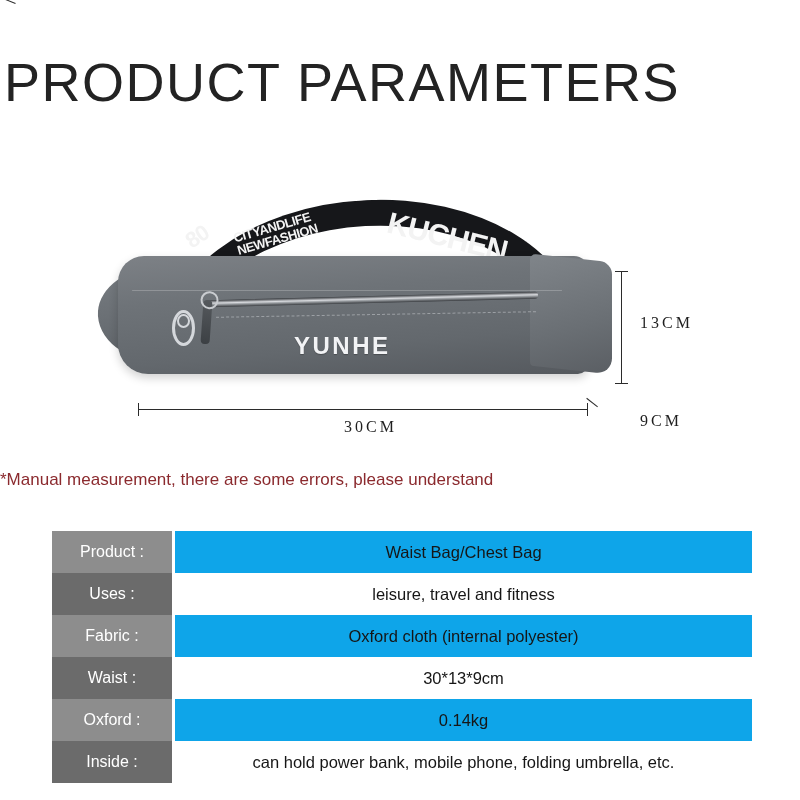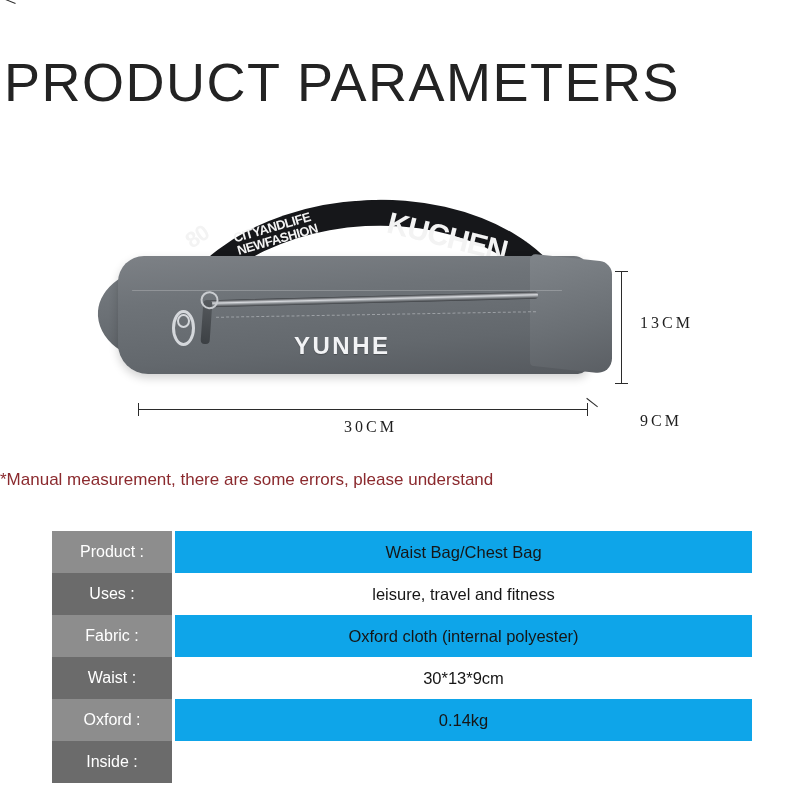--- a/index.html
+++ b/index.html
@@ -367,14 +367,15 @@
     <div class="spec-row even">
       <div class="spec-label">Waist :</div>
       <div class="spec-value">30*13*9cm</div>
     </div>
     <div class="spec-row odd">
       <div class="spec-label">Oxford :</div>
       <div class="spec-value">0.14kg</div>
     </div>
     <div class="spec-row even">
       <div class="spec-label">Inside :</div>
+      <div class="spec-value">can hold power bank, mobile phone, folding umbrella, etc.</div>
     </div>
   </div>
 
 </body></html>

